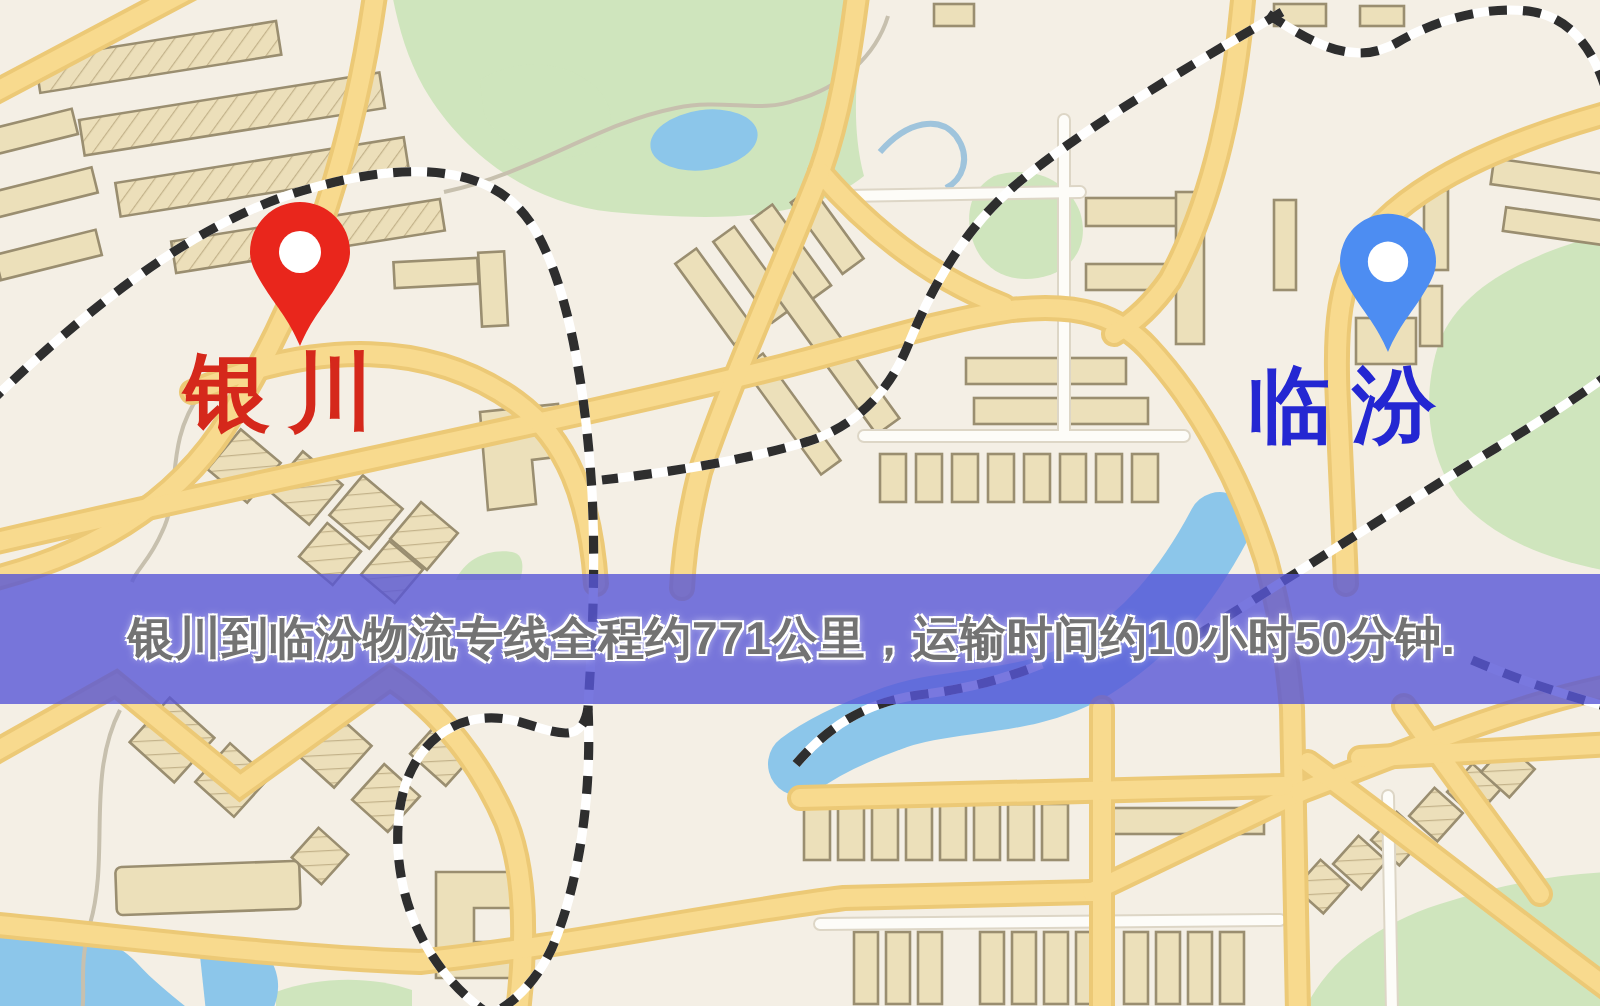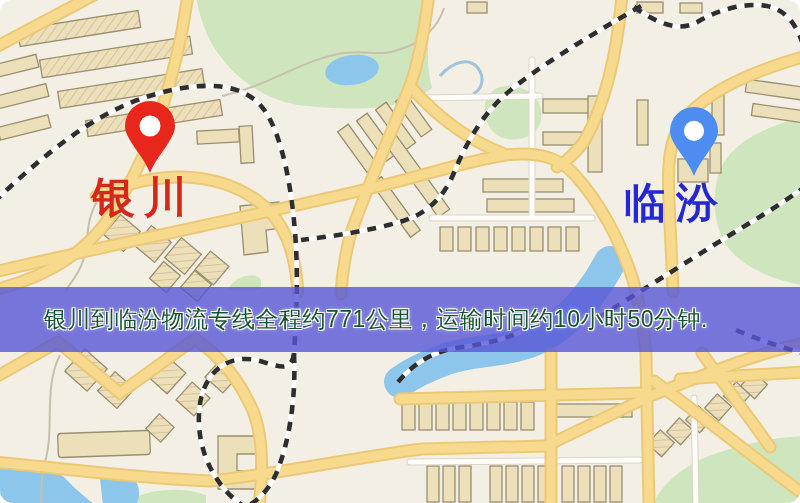--- a/index.html
+++ b/index.html
@@ -1,30 +1,30 @@
 <!DOCTYPE html>
 <html><head>
 <meta charset="utf-8">
 <style>
   html,body { margin:0; padding:0; background:#ffffff; }
   .stage {
     position:relative; width:800px; height:503px; overflow:hidden;
-    font-family:"Liberation Sans", sans-serif; background:#f4efe5;border-radius:13px;
+    font-family:"Liberation Sans", sans-serif; background:#f4efe5;
   }
   .stage svg { position:absolute; left:0; top:0; display:block; }
   .place-label { position:absolute; font-weight:bold; white-space:nowrap; line-height:1; }
   .origin-label  { left:92px;  top:176px; font-size:43px; letter-spacing:9px;  color:#d5281b; }
   .dest-label    { left:624px; top:182px; font-size:42px; letter-spacing:10px; color:#2427d2; }
   .banner {
     position:absolute; left:0; top:287px; width:800px; height:65px;
     background:rgba(88,86,215,0.80); display:flex; align-items:center;
   }
   .banner-text {
-    padding-left:44px; font-size:23px; font-weight:normal; letter-spacing:0.5px;
-    color:#14532d; white-space:nowrap;
+    padding-left:64px; font-size:23px; font-weight:bold; letter-spacing:0.5px;
+    color:#737373; white-space:nowrap;
     text-shadow:-1px -1px 0 #fff, 1px -1px 0 #fff, -1px 1px 0 #fff, 1px 1px 0 #fff, 0 0 4px rgba(255,255,255,.85);
   }
 </style>
 </head>
 <body>
 
 <div class="stage">
   <svg width="800" height="503" viewBox="0 0 800 503">
     <defs>
       <pattern id="hatch" width="7" height="7" patternUnits="userSpaceOnUse" patternTransform="rotate(45)">

